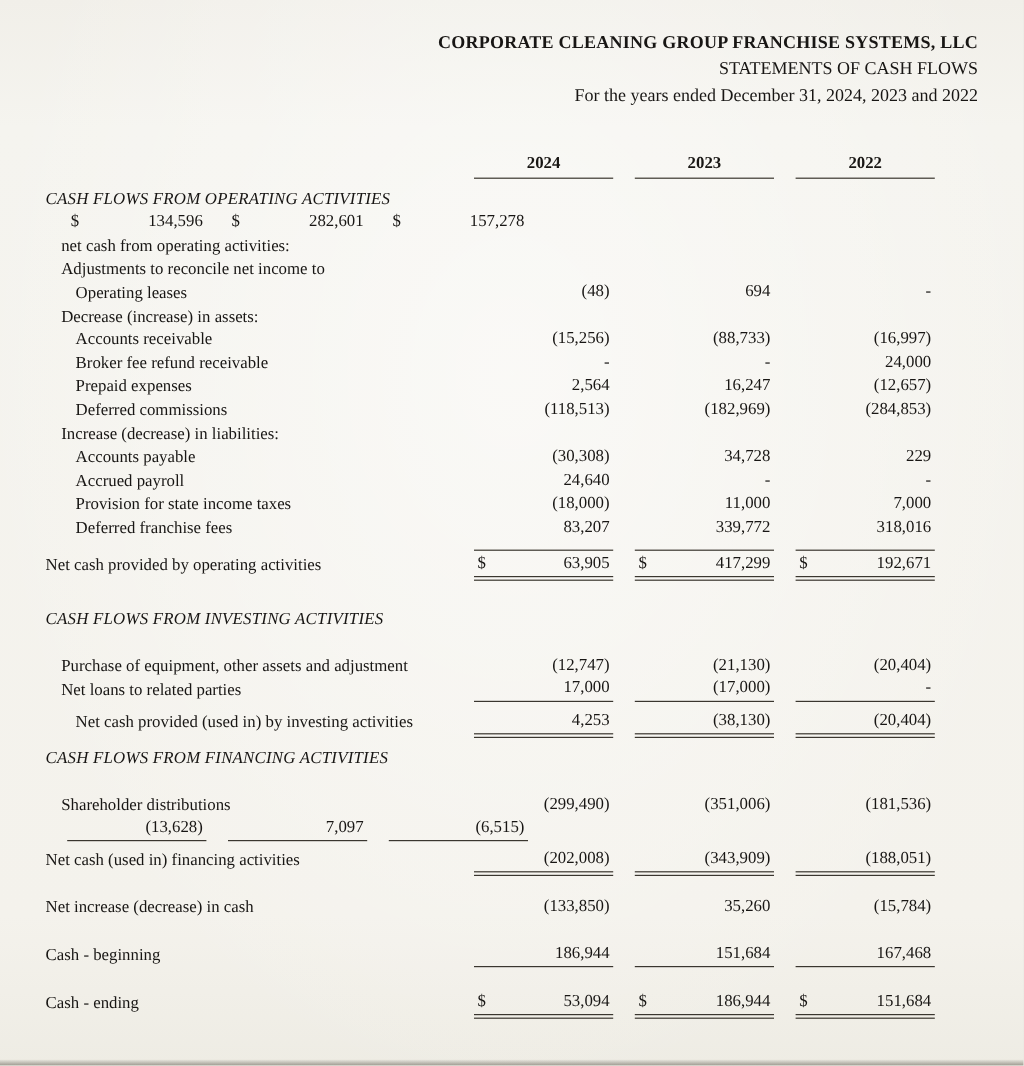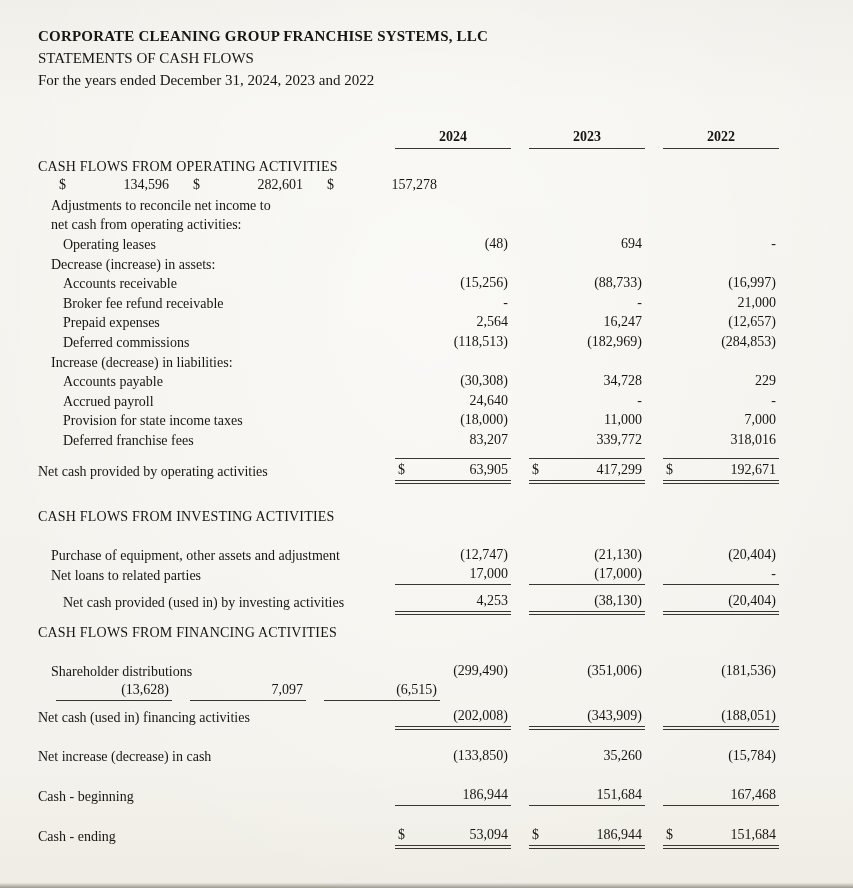--- a/index.html
+++ b/index.html
@@ -15,40 +15,40 @@
       linear-gradient(180deg,#f1efe9 0%,#f5f4ef 12%,#f4f2ec 86%,#eeece4 100%);
     font-family:"Liberation Serif", serif;
     color:#181614;
     padding:26px 74px 0 38px;
   }
   .paper::after{
     content:"";position:absolute;left:0;right:0;bottom:0;height:5px;
     background:linear-gradient(180deg, rgba(120,115,100,0.05), rgba(90,86,74,0.55));
     pointer-events:none;
   }
-  .doc-header{text-align:left;padding-right:0;margin-right:-36px;}
+  .doc-header{text-align:right;padding-right:0;margin-right:-36px;}
   .title{font-size:15px;font-weight:bold;letter-spacing:.2px;line-height:21px;}
   .subtitle{font-size:15px;line-height:21px;margin-top:1px;}
   .period{font-size:15px;line-height:21px;margin-top:1px;}
 
   .col-headers{display:flex;margin-top:38px;align-items:flex-start;}
   .col-headers .lbl-space{flex:1;}
   .col-h{
     width:116px;margin-left:18px;text-align:center;
     font-weight:bold;font-size:14px;
     border-bottom:1px solid #3a362f;
     padding-bottom:3px;
   }
 
   .cf-table{margin-top:7px;}
   .row{display:flex;align-items:flex-end;min-height:19.6px;font-size:14px;line-height:18px;}
   .row .lbl{flex:1;white-space:nowrap;overflow:hidden;}
   .ind1 .lbl-text{padding-left:13px;display:inline-block;}
   .ind2 .lbl-text{padding-left:25px;display:inline-block;}
-  .section .lbl{letter-spacing:.2px;}
+  .section .lbl{letter-spacing:.2px;font-style:italic;}
 
   .val{
     width:116px;margin-left:18px;
     display:flex;justify-content:flex-end;align-items:flex-end;
     padding:0 3px 1px 3px;box-sizing:border-box;
     position:relative;
   }
   .ds{margin-right:auto;}
   .num{text-align:right;}
 
@@ -94,31 +94,31 @@
         <div class="val">
           <span class="ds">$</span>
           <span class="num">282,601</span>
         </div>
         <div class="val">
           <span class="ds">$</span>
           <span class="num">157,278</span>
         </div>
       </div>
       <div class="row ind1">
+        <div class="lbl"><span class="lbl-text">net cash from operating activities:</span></div>
+        <div class="val"></div>
+        <div class="val"></div>
+        <div class="val"></div>
+      </div>
+      <div class="row ind1">
         <div class="lbl"><span class="lbl-text">Adjustments to reconcile net income to</span></div>
         <div class="val"></div>
         <div class="val"></div>
         <div class="val"></div>
       </div>
-      <div class="row ind1">
-        <div class="lbl"><span class="lbl-text">net cash from operating activities:</span></div>
-        <div class="val"></div>
-        <div class="val"></div>
-        <div class="val"></div>
-      </div>
       <div class="row ind2">
         <div class="lbl"><span class="lbl-text">Operating leases</span></div>
         <div class="val">
           <span class="num">(48)</span>
         </div>
         <div class="val">
           <span class="num">694</span>
         </div>
         <div class="val">
           <span class="num">-</span>
@@ -144,21 +144,21 @@
       </div>
       <div class="row ind2">
         <div class="lbl"><span class="lbl-text">Broker fee refund receivable</span></div>
         <div class="val">
           <span class="num">-</span>
         </div>
         <div class="val">
           <span class="num">-</span>
         </div>
         <div class="val">
-          <span class="num">21,000</span>
+          <span class="num">24,000</span>
         </div>
       </div>
       <div class="row ind2">
         <div class="lbl"><span class="lbl-text">Prepaid expenses</span></div>
         <div class="val">
           <span class="num">2,564</span>
         </div>
         <div class="val">
           <span class="num">16,247</span>
         </div>

